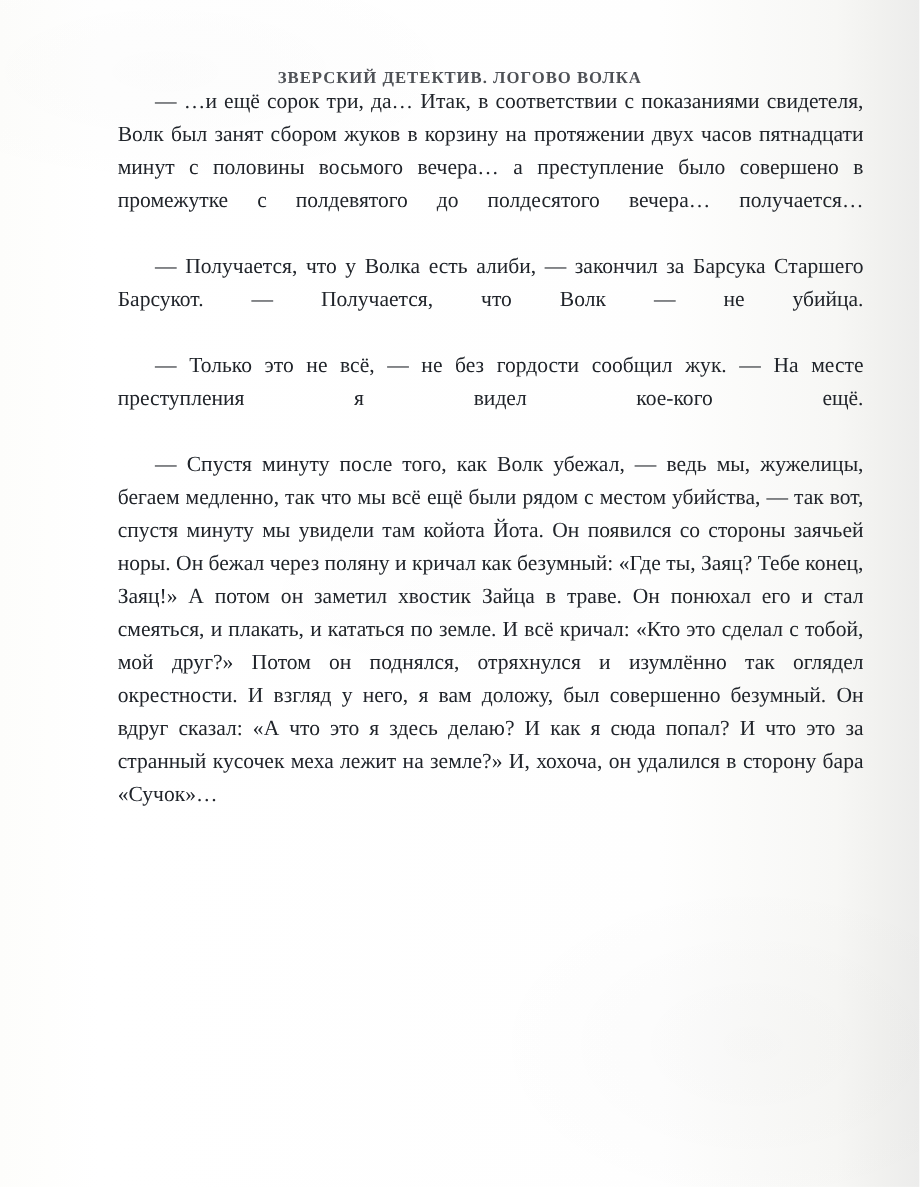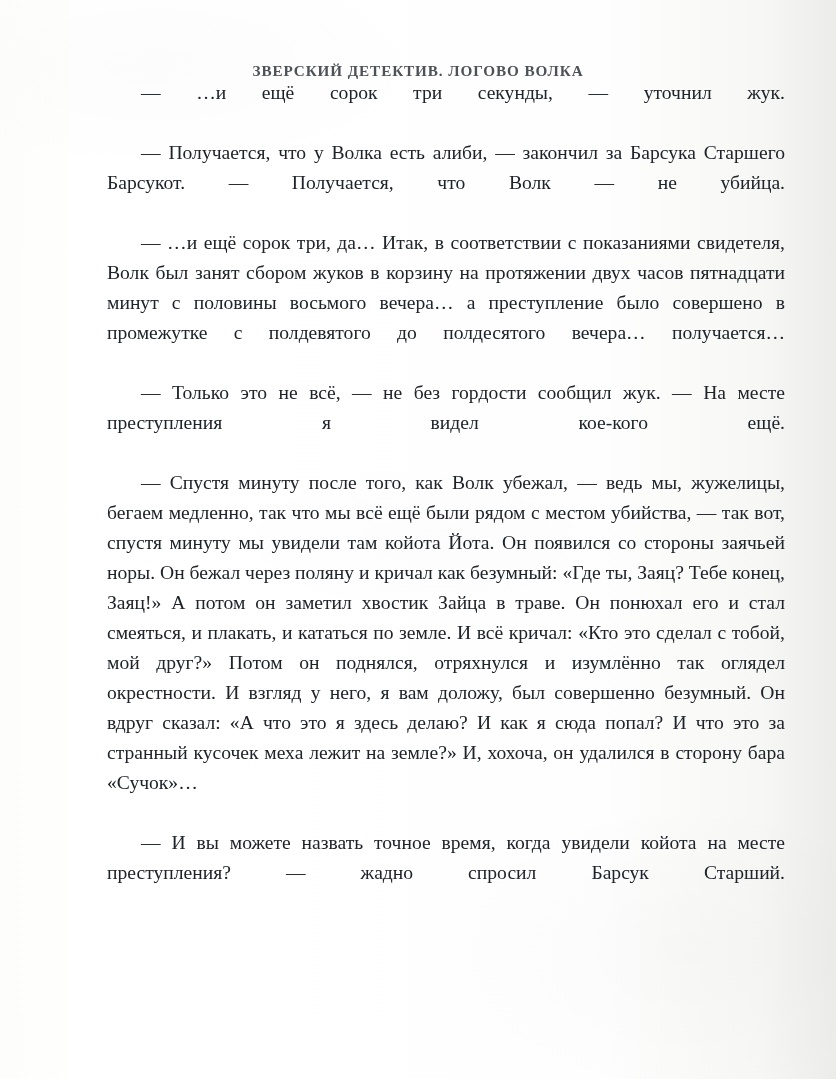--- a/index.html
+++ b/index.html
@@ -98,22 +98,20 @@
   }
 </style>
 </head>
 <body>
 
 <div id="page">
 
   <div id="running-head">ЗВЕРСКИЙ ДЕТЕКТИВ. ЛОГОВО ВОЛКА</div>
 
   <div id="text-block">
-    <p class="para">— …и ещё сорок три секунды, — уточнил жук.</p>
+    <p class="para">— …и ещё сорок три, да… Итак, в соответствии с показаниями свидетеля, Волк был занят сбором жуков в корзину на протяжении двух часов пятнадцати минут с половины восьмого вечера… а преступление было совершено в промежутке с полдевятого до полдесятого вечера… получается…</p>
     <p class="para">— Получается, что у Волка есть алиби, — закончил за Барсука Старшего Барсукот. — Получается, что Волк — не убийца.</p>
-    <p class="para">— …и ещё сорок три, да… Итак, в соответствии с показаниями свидетеля, Волк был занят сбором жуков в корзину на протяжении двух часов пятнадцати минут с половины восьмого вечера… а преступление было совершено в промежутке с полдевятого до полдесятого вечера… получается…</p>
     <p class="para">— Только это не всё, — не без гордости сообщил жук. — На месте преступления я видел кое-кого ещё.</p>
     <p class="para">— Спустя минуту после того, как Волк убежал, — ведь мы, жужелицы, бегаем медленно, так что мы всё ещё были рядом с местом убийства, — так вот, спустя минуту мы увидели там койота Йота. Он появился со стороны заячьей норы. Он бежал через поляну и кричал как безумный: «Где ты, Заяц? Тебе конец, Заяц!» А потом он заметил хвостик Зайца в траве. Он понюхал его и стал смеяться, и плакать, и кататься по земле. И всё кричал: «Кто это сделал с тобой, мой друг?» Потом он поднялся, отряхнулся и изумлённо так оглядел окрестности. И взгляд у него, я вам доложу, был совершенно безумный. Он вдруг сказал: «А что это я здесь делаю? И как я сюда попал? И что это за странный кусочек меха лежит на земле?» И, хохоча, он удалился в сторону бара «Сучок»…</p>
-    <p class="para">— И вы можете назвать точное время, когда увидели койота на месте преступления? — жадно спросил Барсук Старший.</p>
   </div>
 
 
 </div>
 
 </body></html>

